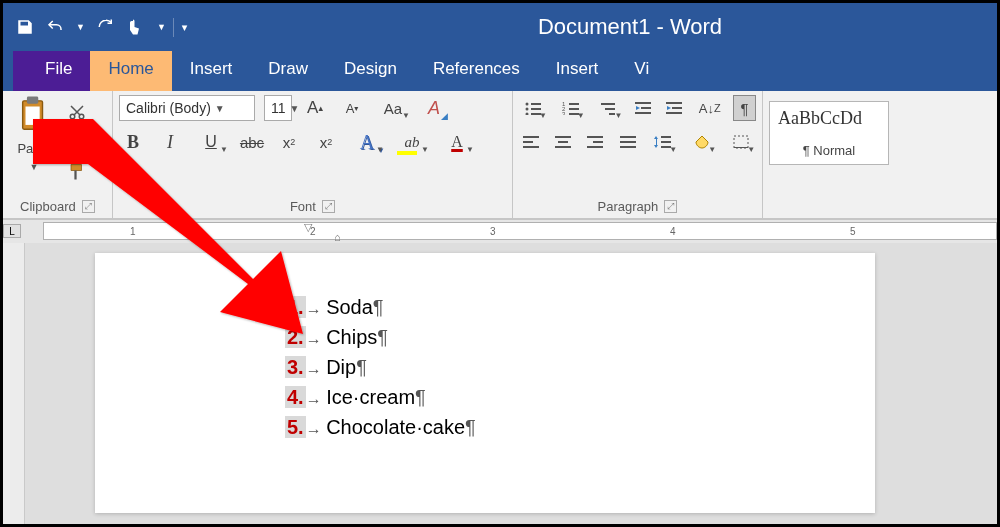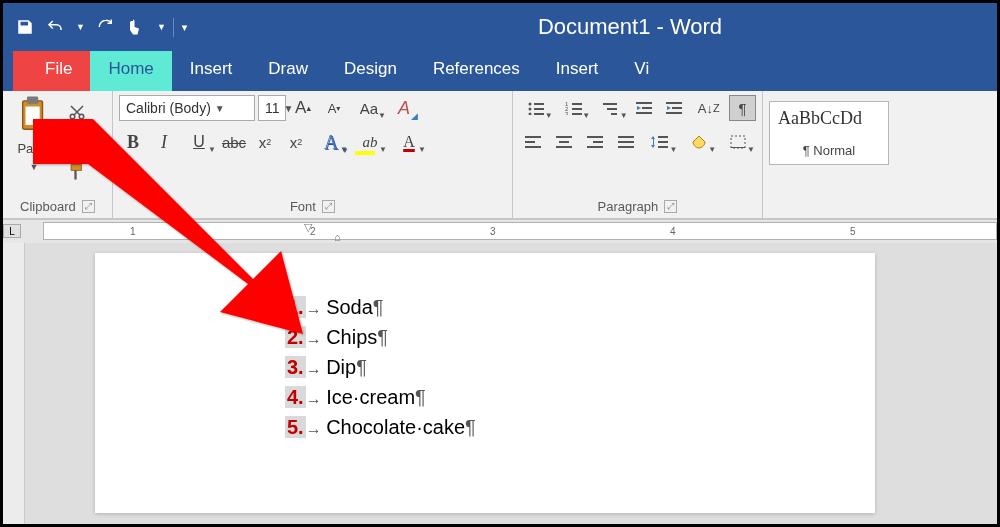--- a/index.html
+++ b/index.html
@@ -3,28 +3,28 @@
 <meta charset="utf-8">
 <style>
   * { box-sizing: border-box; margin: 0; padding: 0; font-family: "Segoe UI", Tahoma, sans-serif; }
   body { width: 1000px; height: 527px; background: #fff; overflow: hidden; position: relative; border: 3px solid #000; }
   .titlebar { background: #2b579a; height: 48px; display: flex; align-items: center; color: #fff; padding: 0 8px; position: relative; }
   .qat { display: flex; align-items: center; gap: 2px; }
   .qat .btn, .qat .sep { cursor: pointer; padding: 3px 5px; display: inline-flex; align-items: center; }
   .title { position: absolute; left: 50%; transform: translateX(-50%); font-size: 22px; white-space: nowrap; margin-left: 130px; }
   .tabs { background: #2b579a; display: flex; height: 40px; padding-left: 10px; }
   .tab { color: #fff; padding: 8px 18px; font-size: 17px; cursor: pointer; }
-  .tab.file { background: #ef4444; padding-left: 32px; }
-  .tab.active { background: #5eead4; color: #2b579a; }
+  .tab.file { background: #4c1d95; padding-left: 32px; }
+  .tab.active { background: #fdba74; color: #2b579a; }
   .ribbon { background: #f1f1f1; border-bottom: 1px solid #c6c6c6; height: 128px; display: flex; }
   .group { border-right: 1px solid #c6c6c6; padding: 4px 6px 2px 6px; display: flex; flex-direction: column; justify-content: space-between; }
   .group-body { display: flex; gap: 4px; }
   .group-title { font-size: 13px; color: #5a5a5a; text-align: center; padding-bottom: 2px; display: flex; justify-content: center; align-items: center; gap: 6px; }
   .launcher { font-size: 9px; color: #777; border: 1px solid #aaa; padding: 0 2px; cursor: pointer; }
-  .row { display: flex; align-items: center; gap: 3px; }
+  .row { display: flex; align-items: center; gap: 9px; }
   .ctrl { border: 1px solid #aaa; background: #fff; font-size: 14px; height: 26px; display: inline-flex; align-items: center; padding: 0 6px; cursor: pointer; color: #333; }
   .ctrl small { font-size: 10px; margin-left: 4px; color: #555; }
   .ibtn { width: 28px; height: 26px; display: inline-flex; align-items: center; justify-content: center; cursor: pointer; color: #444; font-size: 15px; position: relative; }
   .ibtn.bold { font-weight: bold; font-family: "Times New Roman"; font-size: 18px; }
   .ibtn.italic { font-style: italic; font-family: "Times New Roman"; font-size: 18px; }
   .ibtn.underline { text-decoration: underline; font-family: "Times New Roman"; font-size: 16px; }
   .ibtn.strike { text-decoration: line-through; }
   .ibtn .drop { font-size: 8px; position: absolute; right: 1px; bottom: 1px; color: #555; }
   .ibtn.wide { width: 36px; }
   .styles-box { border: 1px solid #b6b6b6; background: #fff; padding: 6px 8px; width: 120px; height: 64px; display: flex; flex-direction: column; justify-content: space-between; cursor: pointer; }

